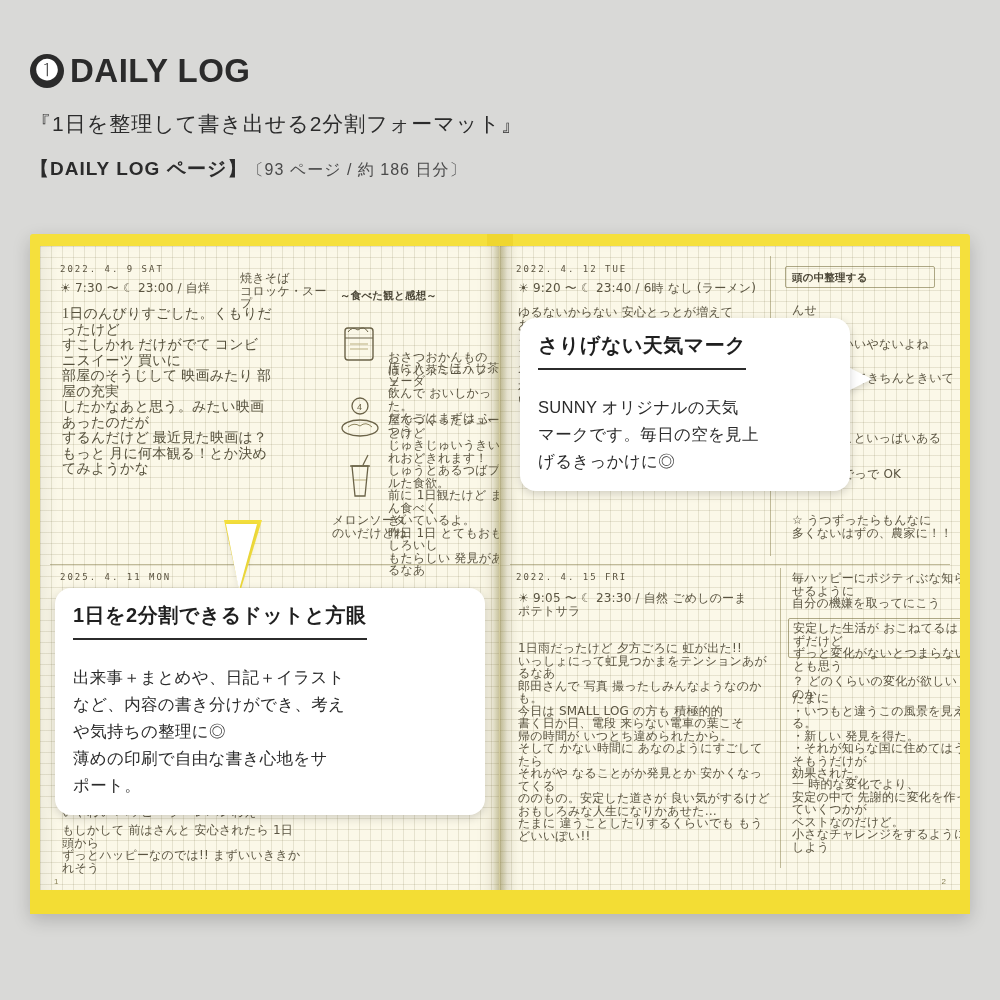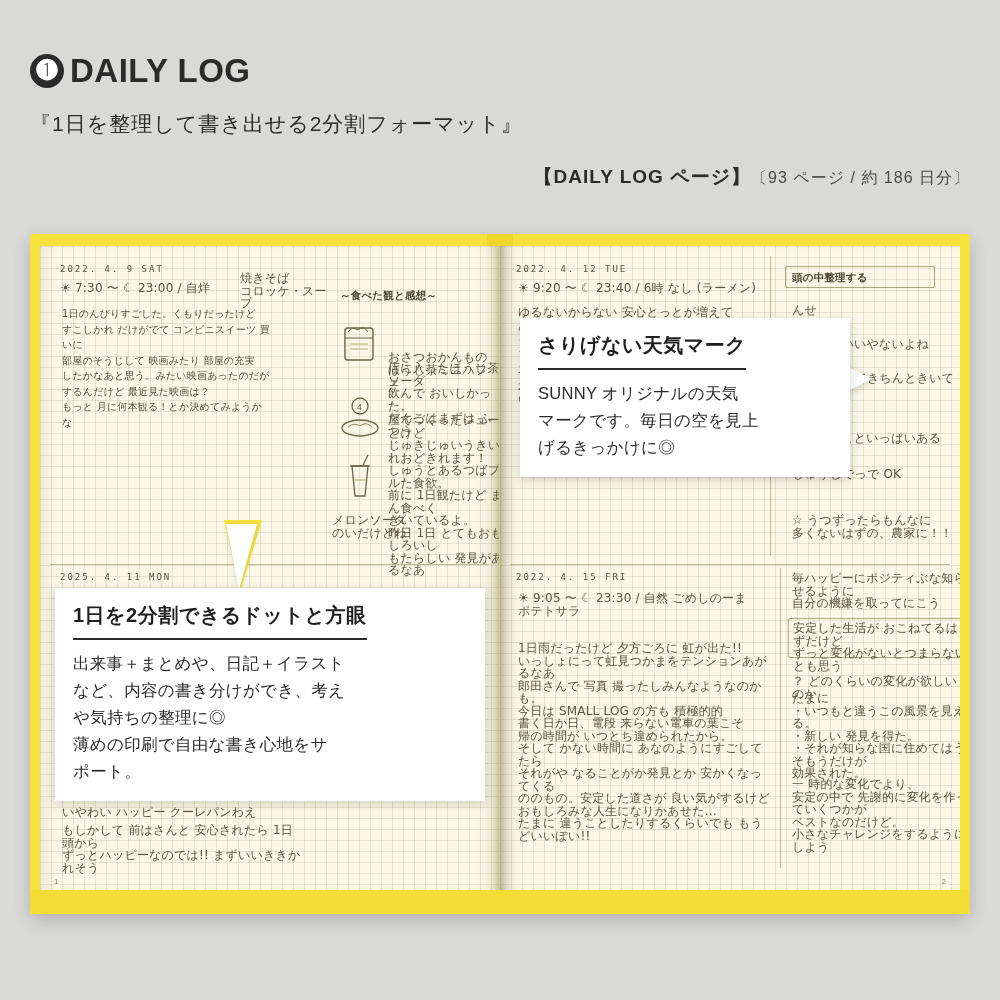--- a/index.html
+++ b/index.html
@@ -28,22 +28,22 @@
   }
   .main-title {
     font-size: 33px; font-weight: bold; color: #2b2b2b;
     letter-spacing: 0.5px;
   }
   .subtitle {
     margin-top: 20px;
     font-size: 21px; color: #2b2b2b; letter-spacing: 1px;
   }
   .section-row {
-    margin-top: 26px;
-    display: flex; align-items: baseline; justify-content: flex-end;
+    margin-top: 18px;
+    display: flex; align-items: baseline; justify-content: flex-start;
   }
   .section-label { font-size: 19px; font-weight: bold; color: #2b2b2b; letter-spacing: 1px; }
   .section-count { font-size: 16px; color: #4a4a4a; letter-spacing: 1px; }
 
   
   .notebook {
     position: absolute; left: 30px; top: 234px;
     width: 940px; height: 680px;
   }
   .nb-cover {
@@ -95,21 +95,21 @@
     position: absolute;
     color: #4b4636;
     font-family: "DejaVu Sans", sans-serif;
     white-space: pre-line;
     letter-spacing: 0.2px;
   }
   .hw-date {
     font-size: 9px; color: #5a5340; letter-spacing: 2px;
     font-family: "DejaVu Sans Mono", monospace;
   }
-  .hw-body { font-size: 10px; line-height: 15.5px; color: #55503c; }
+  .hw-body { font-size: 14px; line-height: 15.5px; color: #55503c; font-family: Liberation Serif, serif; }
   .hw-small { font-size: 12px; line-height: 12.5px; color: #5b5542; }
   .hw-head {
     font-size: 10.5px; line-height: 14px; color: #4b4636; font-weight: bold;
   }
   .divider-h {
     position: absolute; height: 1px; background: rgba(120,110,55,0.45);
   }
   .divider-v {
     position: absolute; width: 1px; background: rgba(120,110,55,0.45);
   }
@@ -121,33 +121,33 @@
   }
 
   
   .doodle { position: absolute; }
   .doodle svg { display: block; }
 
   
   .callout {
     position: absolute;
     background: #ffffff;
-    border-radius: 0;
+    border-radius: 16px;
     box-shadow: 0 3px 10px rgba(0,0,0,0.17);
     padding: 14px 18px 16px 18px;
   }
   .callout-title {
     font-size: 20px; font-weight: bold; color: #1f1f1f;
     letter-spacing: 0.5px;
     padding-bottom: 9px;
     border-bottom: 2px solid #2b2b2b;
     display: inline-block;
   }
   .callout-body {
-    margin-top: 10px;
+    margin-top: 24px;
     font-size: 16.5px; line-height: 27px; color: #2b2b2b;
     letter-spacing: 0.3px;
     white-space: pre-line;
   }
   .callout.weather { left: 520px; top: 318px; width: 330px; }
   .callout.split   { left: 55px;  top: 588px; width: 430px; }
 
   .pointer { position: absolute; width: 0; height: 0; }
   .pointer.weather {
     left: 846px; top: 366px;

